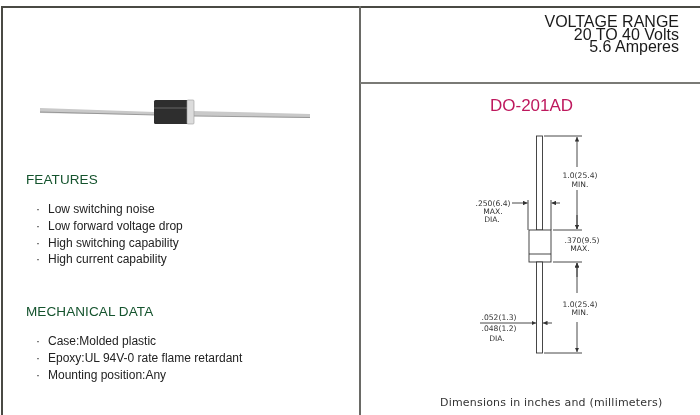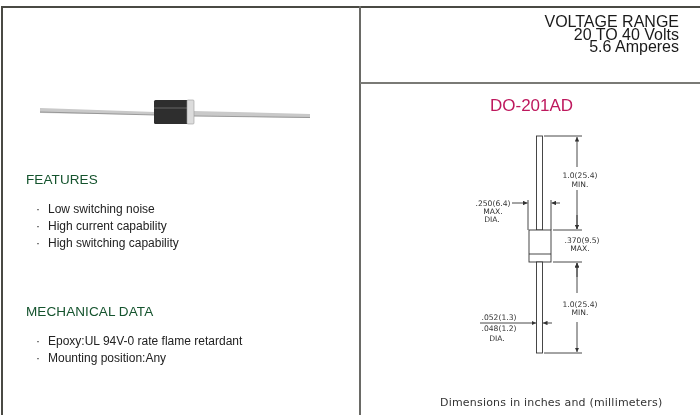--- a/index.html
+++ b/index.html
@@ -50,26 +50,28 @@
     <line x1="193" y1="116" x2="310" y2="117.5" stroke="#8a8a8a" stroke-width="0.8"></line>
   </g>
   <rect x="154" y="100" width="34" height="24" rx="1.5" fill="#2e2e2e"></rect>
   <rect x="154" y="107" width="34" height="2" fill="#4a4a4a"></rect>
   <rect x="187" y="100" width="7" height="24" rx="1" fill="#dcdcdc" stroke="#9a9a9a" stroke-width="0.6"></rect>
 </svg>
 
 <div class="section-title" style="top:172px;">FEATURES</div>
 <ul class="list" style="top:189px;">
   <li><span class="bullet">·</span><span>Low switching noise</span></li>
+  <li><span class="bullet">·</span><span>Low forward voltage drop</span></li>
+  <li><span class="bullet">·</span><span>High switching capability</span></li>
   <li><span class="bullet">·</span><span>High current capability</span></li>
-  <li><span class="bullet">·</span><span>High switching capability</span></li>
 </ul>
 
 <div class="section-title" style="top:304px;">MECHANICAL DATA</div>
 <ul class="list" style="top:321px;">
+  <li><span class="bullet">·</span><span>Case:Molded plastic</span></li>
   <li><span class="bullet">·</span><span>Epoxy:UL 94V-0 rate flame retardant</span></li>
   <li><span class="bullet">·</span><span>Mounting position:Any</span></li>
 </ul>
 
 <div class="pkg-title">DO-201AD</div>
 
 <svg class="drawing" width="700" height="415">
   <defs>
     <marker id="arr" viewBox="0 0 10 10" refX="10" refY="5" markerWidth="5" markerHeight="5" orient="auto-start-reverse">
       <path d="M0,0 L10,5 L0,10 z" fill="#333"></path>

